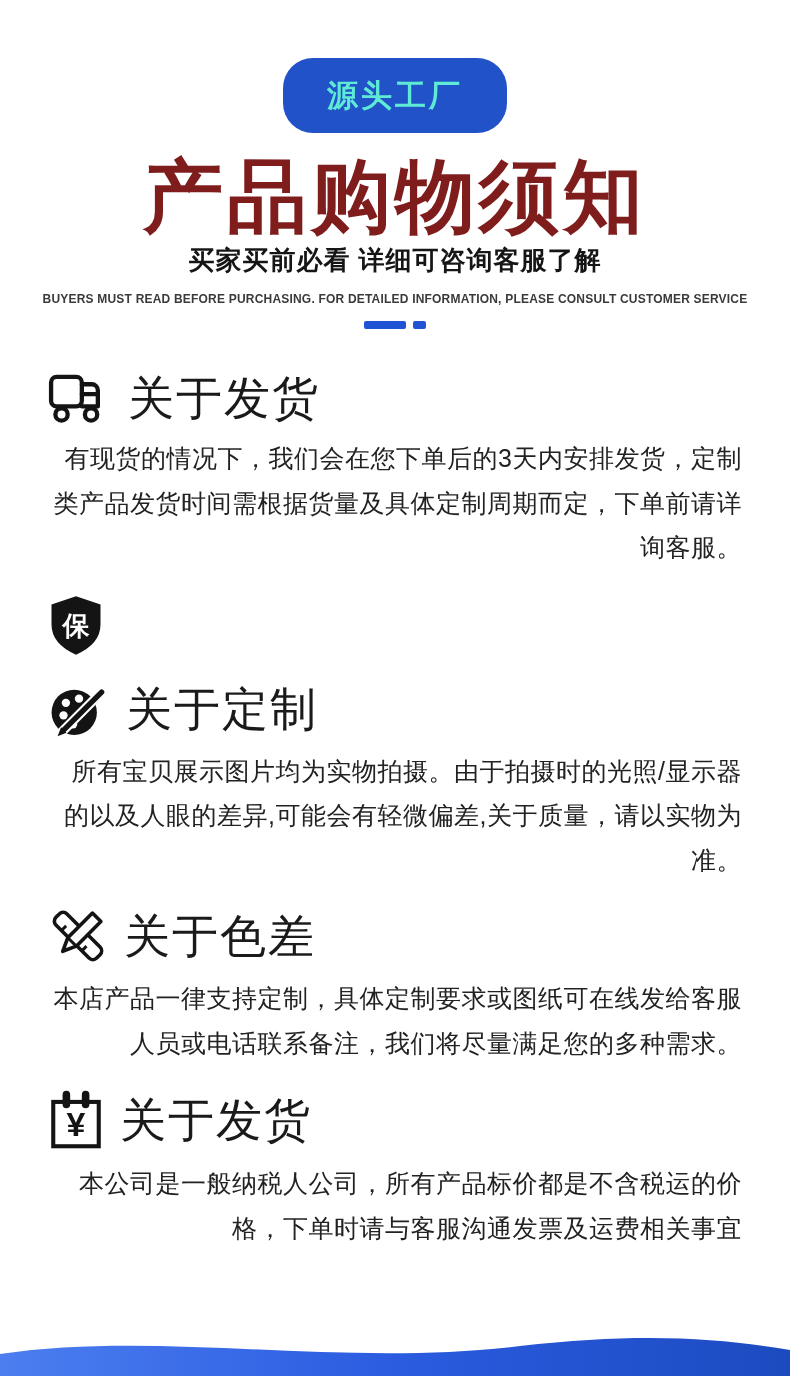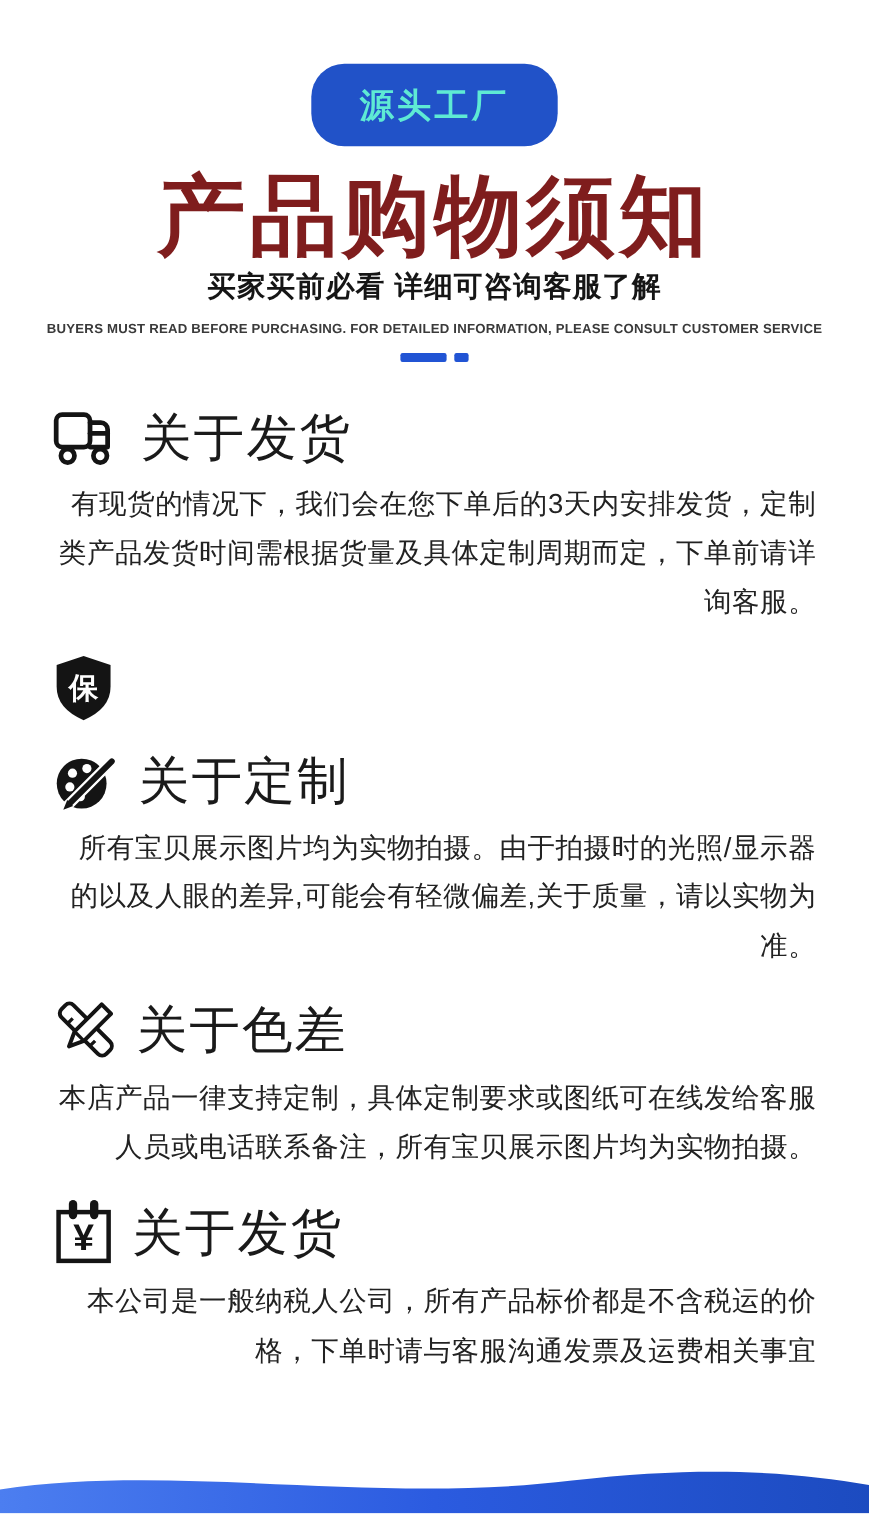--- a/index.html
+++ b/index.html
@@ -115,21 +115,21 @@
               <path d="M37 24 h11 M37 40 h11 M37 56 h11 M37 72 h11" stroke-width="5"></path>
             </g>
             <g transform="rotate(45 50 50)">
               <path d="M40 6 h20 v58 l-10 22 l-10 -22 Z"></path>
               <path d="M40 64 h20" stroke-width="5"></path>
             </g>
           </svg>
         </span>
         <span class="sec-title">关于色差</span>
       </div>
-      <div class="sec-body">本店产品一律支持定制，具体定制要求或图纸可在线发给客服人员或电话联系备注，所有宝贝展示图片均为实物拍摄。</div>
+      <div class="sec-body">本店产品一律支持定制，具体定制要求或图纸可在线发给客服人员或电话联系备注，我们将尽量满足您的多种需求。</div>
     </div>
 
     <div class="section">
       <div class="sec-head">
         <span class="sec-icon">
           <svg width="56" height="62" viewBox="0 0 96 104">
             <rect x="9" y="21" width="78" height="76" fill="none" stroke="#141414" stroke-width="7"></rect>
             <rect x="25" y="2" width="13" height="30" rx="6.5" fill="#141414"></rect>
             <rect x="58" y="2" width="13" height="30" rx="6.5" fill="#141414"></rect>
             <text x="48" y="80" font-size="58" font-weight="900" fill="#141414" text-anchor="middle" font-family="'Liberation Sans','DejaVu Sans',sans-serif">¥</text>

